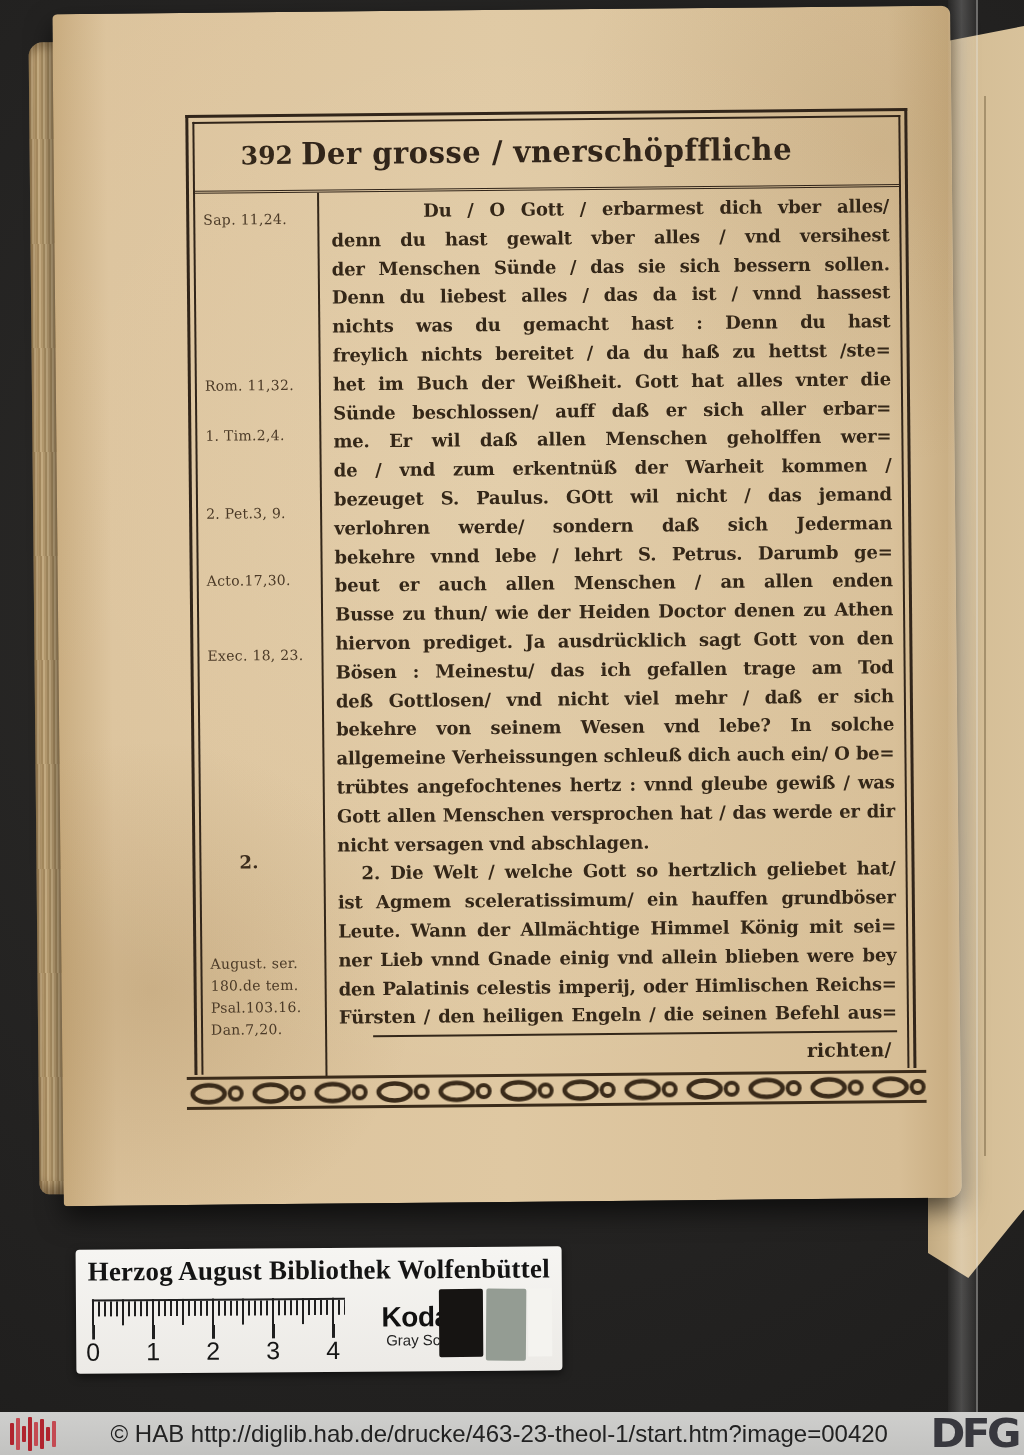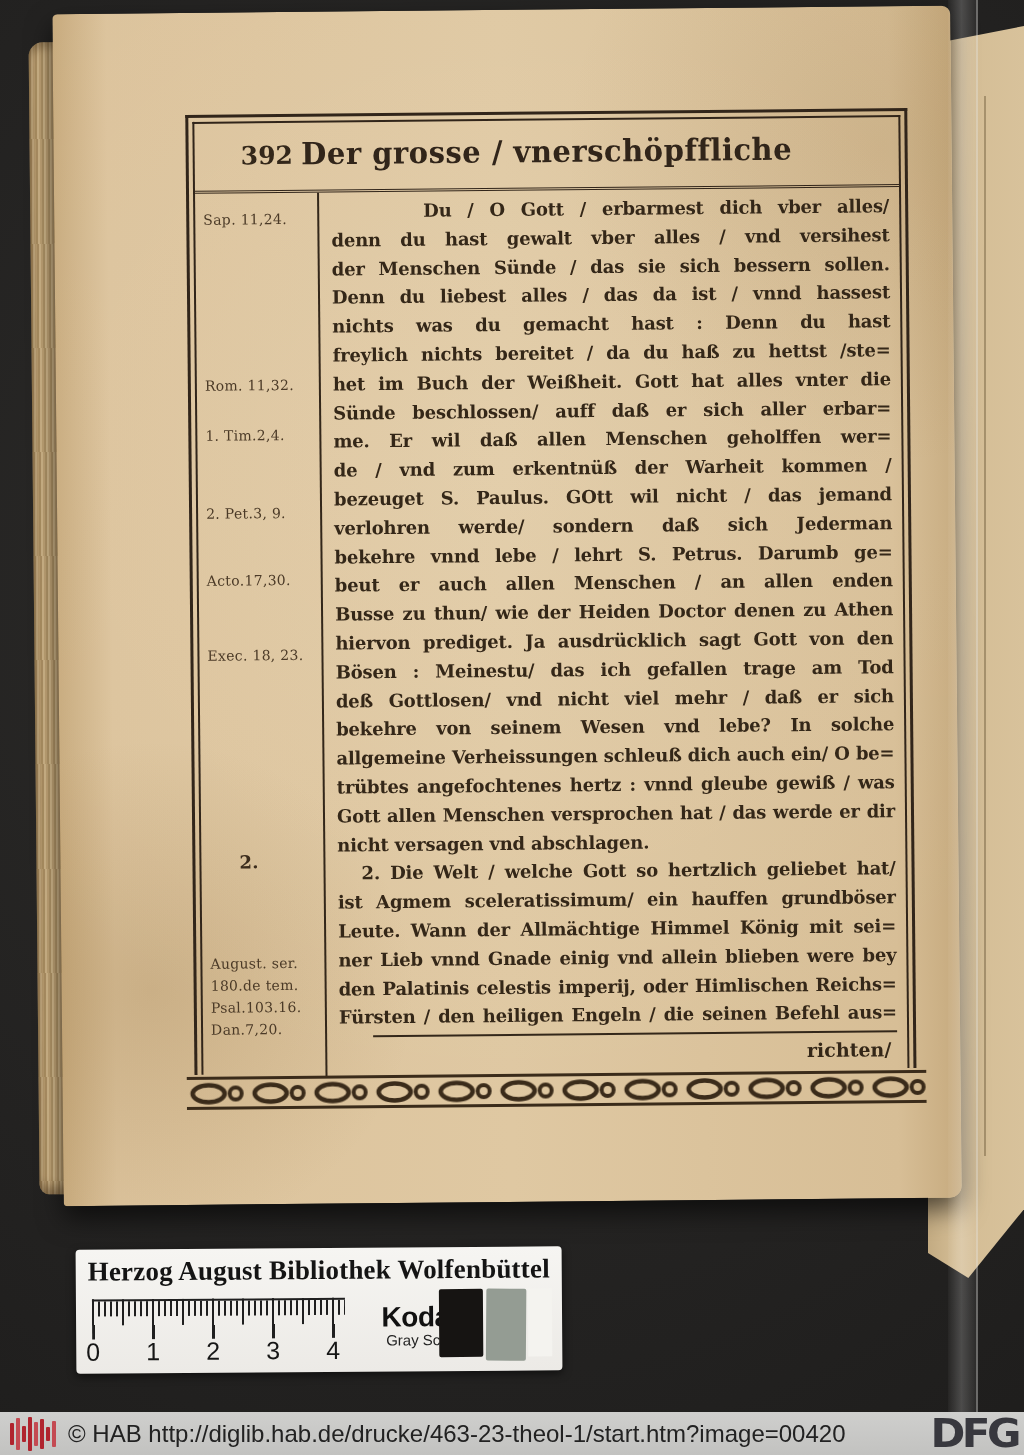--- a/index.html
+++ b/index.html
@@ -71,21 +71,21 @@
   .patches{position:absolute;right:10px;top:42px;display:flex;align-items:flex-start;}
   .patch-black{width:44px;height:68px;background:#161412;border-radius:2px;}
   .patch-gray{width:40px;height:72px;background:#949c93;margin-left:3px;border-radius:2px;
     transform:rotate(.8deg);}
   .patch-white{width:24px;height:68px;background:#f4f3ef;margin-left:2px;}
   
   .footer{position:absolute;left:0;top:1412px;width:1024px;height:43px;z-index:5;
     background:linear-gradient(180deg,#cfcfcd,#c2c2c0);display:flex;align-items:center;}
   .hab-logo{margin-left:10px;width:58px;height:36px;display:flex;align-items:center;gap:2px;flex:none;}
   .hab-bar{width:4px;background:#b0242e;border-radius:1px;}
-  .footer-text{flex:1;font:400 24px "Liberation Sans",sans-serif;color:#222;}
+  .footer-text{flex:1;text-align:center;font:400 24px "Liberation Sans",sans-serif;color:#222;}
   .dfg{margin-right:6px;flex:none;font:900 42px "DejaVu Sans",sans-serif;
     letter-spacing:-3.5px;color:#38383e;transform:scaleY(.92);}
 </style>
 </head>
 <body>
 
 <div class="stage">
 
   <div class="next-page"></div>
   <div class="film-strip"></div>

